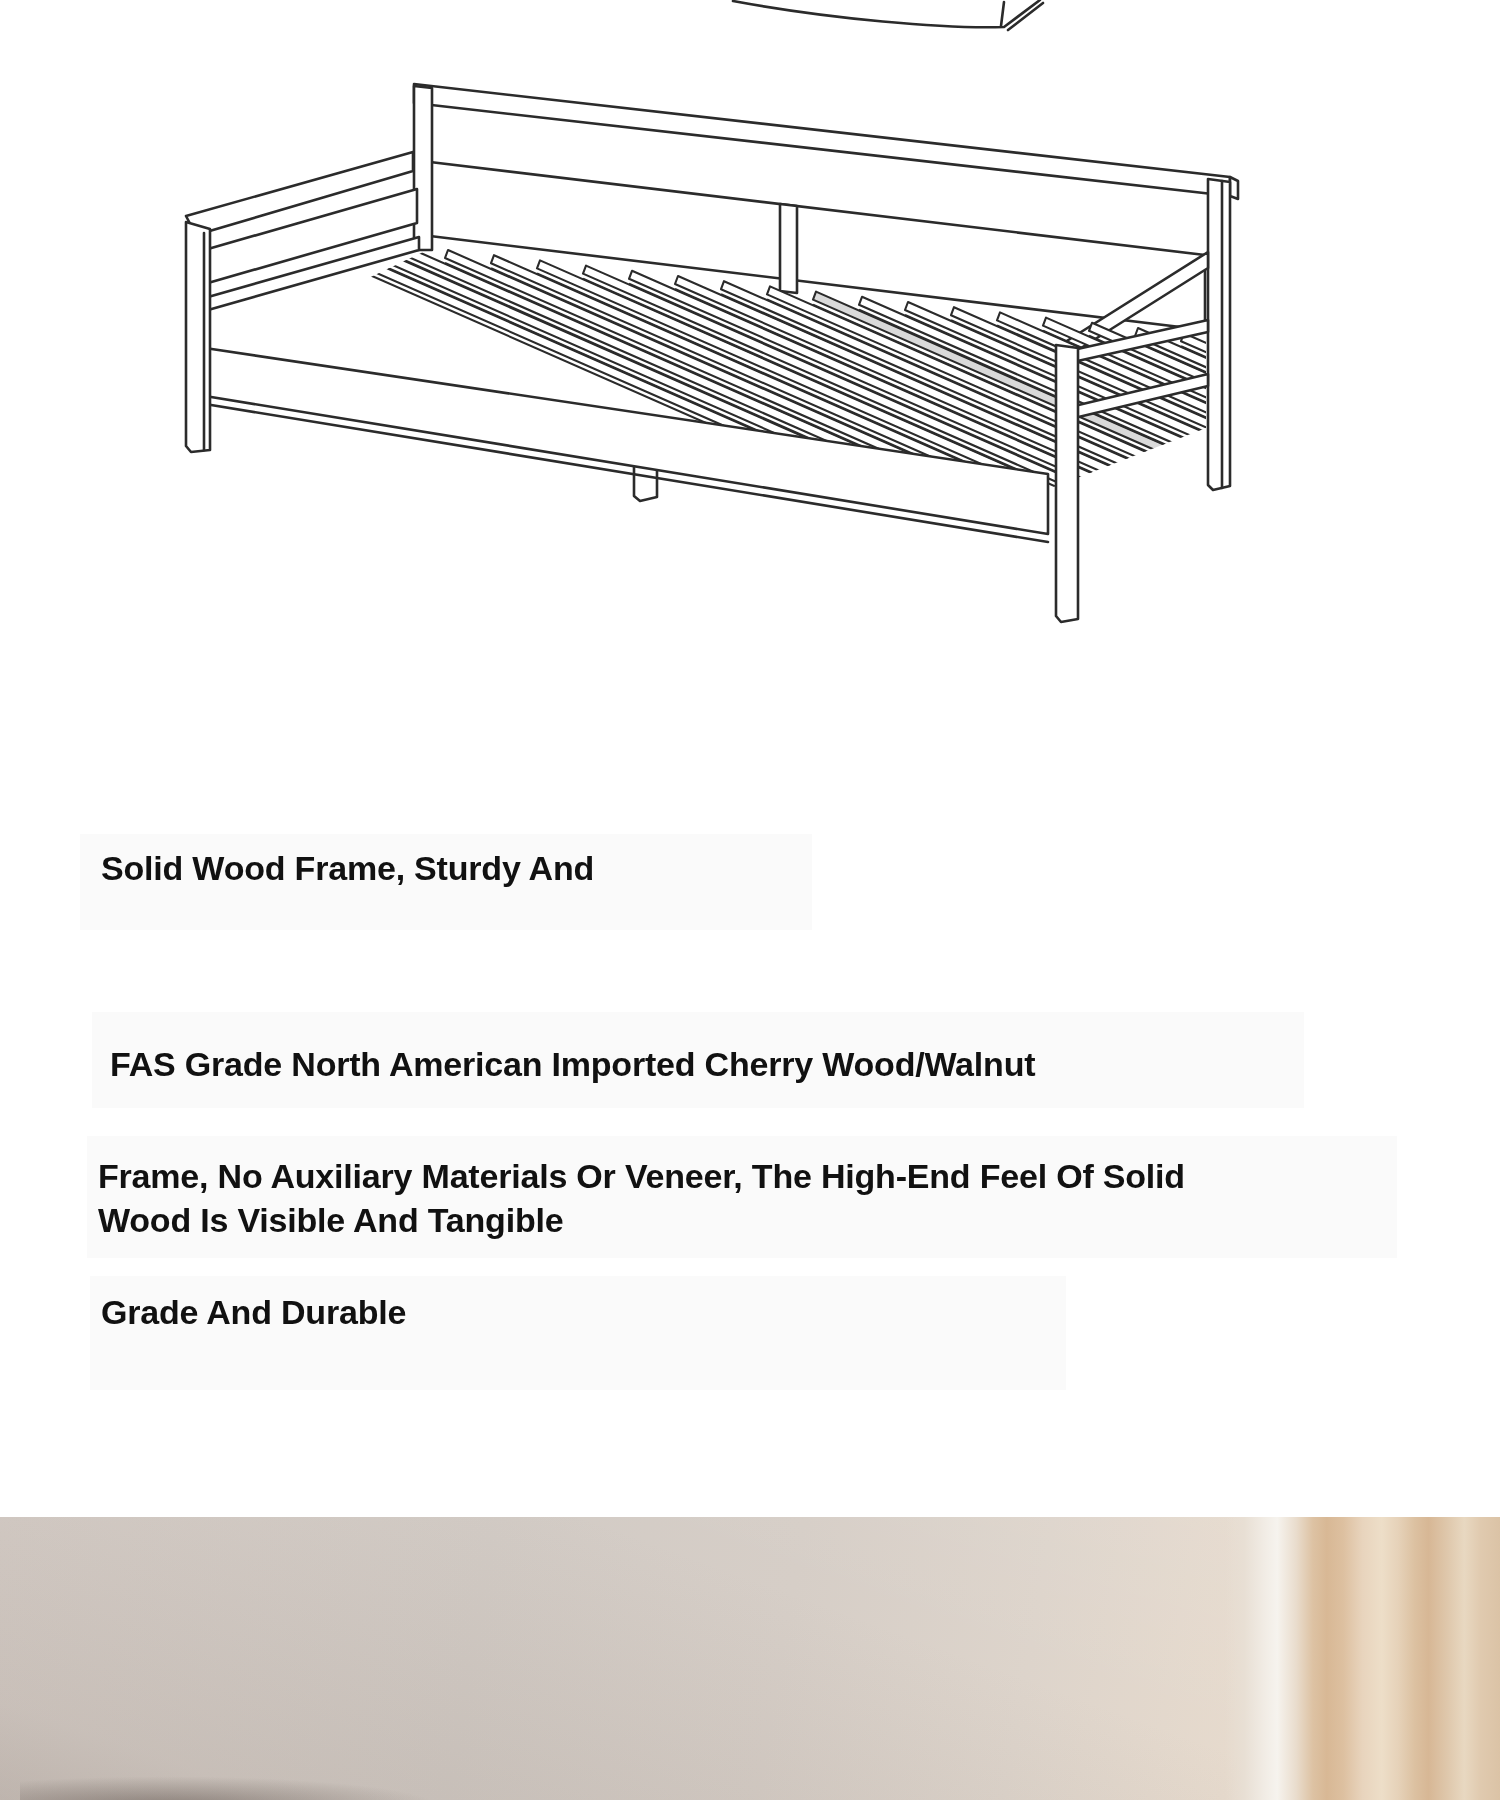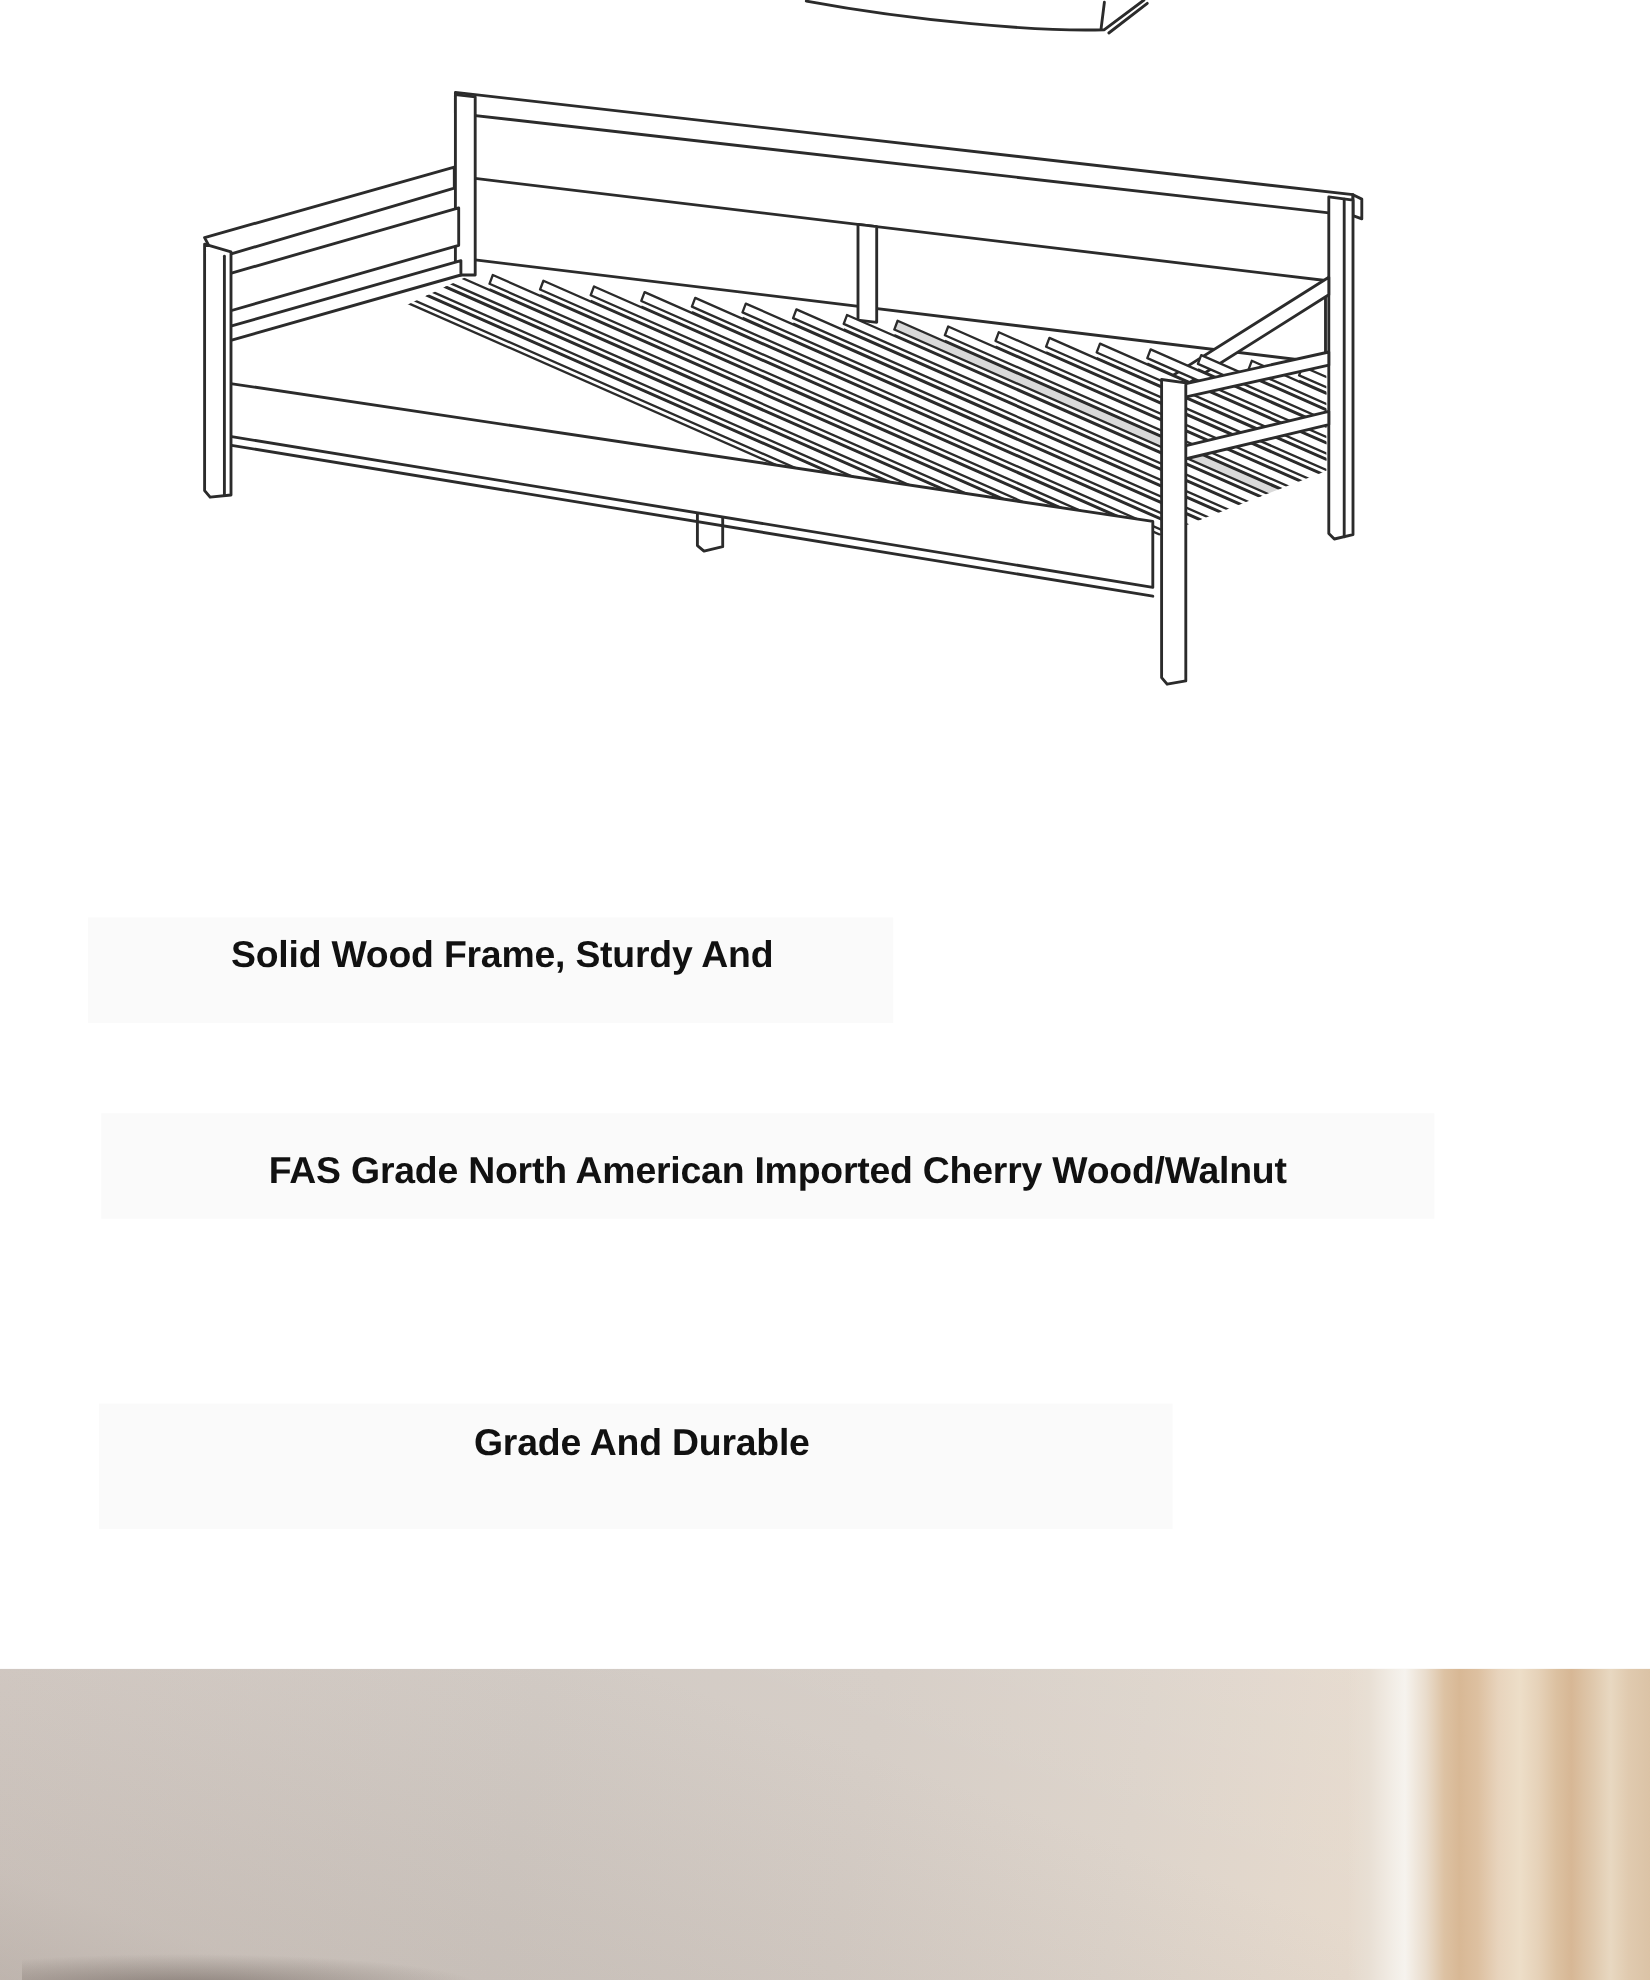--- a/index.html
+++ b/index.html
@@ -10,21 +10,21 @@
   
   .drawing-wrap{position:absolute;top:0;left:0;width:1500px;height:740px;}
   svg .ln{fill:none;stroke:#2b2b2b;stroke-width:2.6;stroke-linejoin:round;stroke-linecap:round;}
   svg .fc{fill:#ffffff;stroke:#2b2b2b;stroke-width:2.6;stroke-linejoin:round;}
   svg .slat{stroke:#2b2b2b;stroke-width:2.1;stroke-linejoin:round;}
   
   .feature{
     position:absolute;background:#fafafa;color:#111111;
     font-weight:700;font-size:34px;line-height:44px;letter-spacing:-0.2px;
   }
-  .feature .tline{display:block;white-space:nowrap;text-align:center;}
+  .feature .tline{display:block;white-space:nowrap;}
   .f1{left:80px;top:834px;width:732px;height:96px;padding:12px 0 0 21px;box-sizing:border-box;}
   .f2{left:92px;top:1012px;width:1212px;height:96px;padding:30px 0 0 18px;box-sizing:border-box;}
   .f3{left:87px;top:1136px;width:1310px;height:122px;padding:18px 0 0 11px;box-sizing:border-box;}
   .f4{left:90px;top:1276px;width:976px;height:114px;padding:14px 0 0 11px;box-sizing:border-box;}
   
   .photo{position:absolute;left:0;top:1517px;width:1500px;height:283px;overflow:hidden;}
   .photo .wall{position:absolute;inset:0;
     background:linear-gradient(100deg,#d7cfc9 0%,#d2cbc5 32%,#d6cec7 52%,#ddd4cb 68%,#e6dacd 82%,#e9dccd 92%,#e6d6c4 100%);}
   .photo .wall-shade{position:absolute;inset:0;
     background:linear-gradient(200deg, rgba(255,255,255,0.10) 0%, rgba(255,255,255,0) 40%, rgba(146,132,123,0.20) 88%, rgba(134,120,111,0.30) 100%);}
@@ -142,20 +142,24 @@
   </div>
 
   <div class="feature f1">
     <span class="tline">Solid Wood Frame, Sturdy And</span>
   </div>
 
   <div class="feature f2">
     <span class="tline">FAS Grade North American Imported Cherry Wood/Walnut</span>
   </div>
 
+  <div class="feature f3">
+    <span class="tline">Frame, No Auxiliary Materials Or Veneer, The High-End Feel Of Solid</span>
+    <span class="tline">Wood Is Visible And Tangible</span>
+  </div>
 
   <div class="feature f4">
     <span class="tline">Grade And Durable</span>
   </div>
 
   <div class="photo">
     <div class="wall"></div>
     <div class="wall-shade"></div>
     <div class="curtain"></div>
     <div class="corner-shadow"></div>

